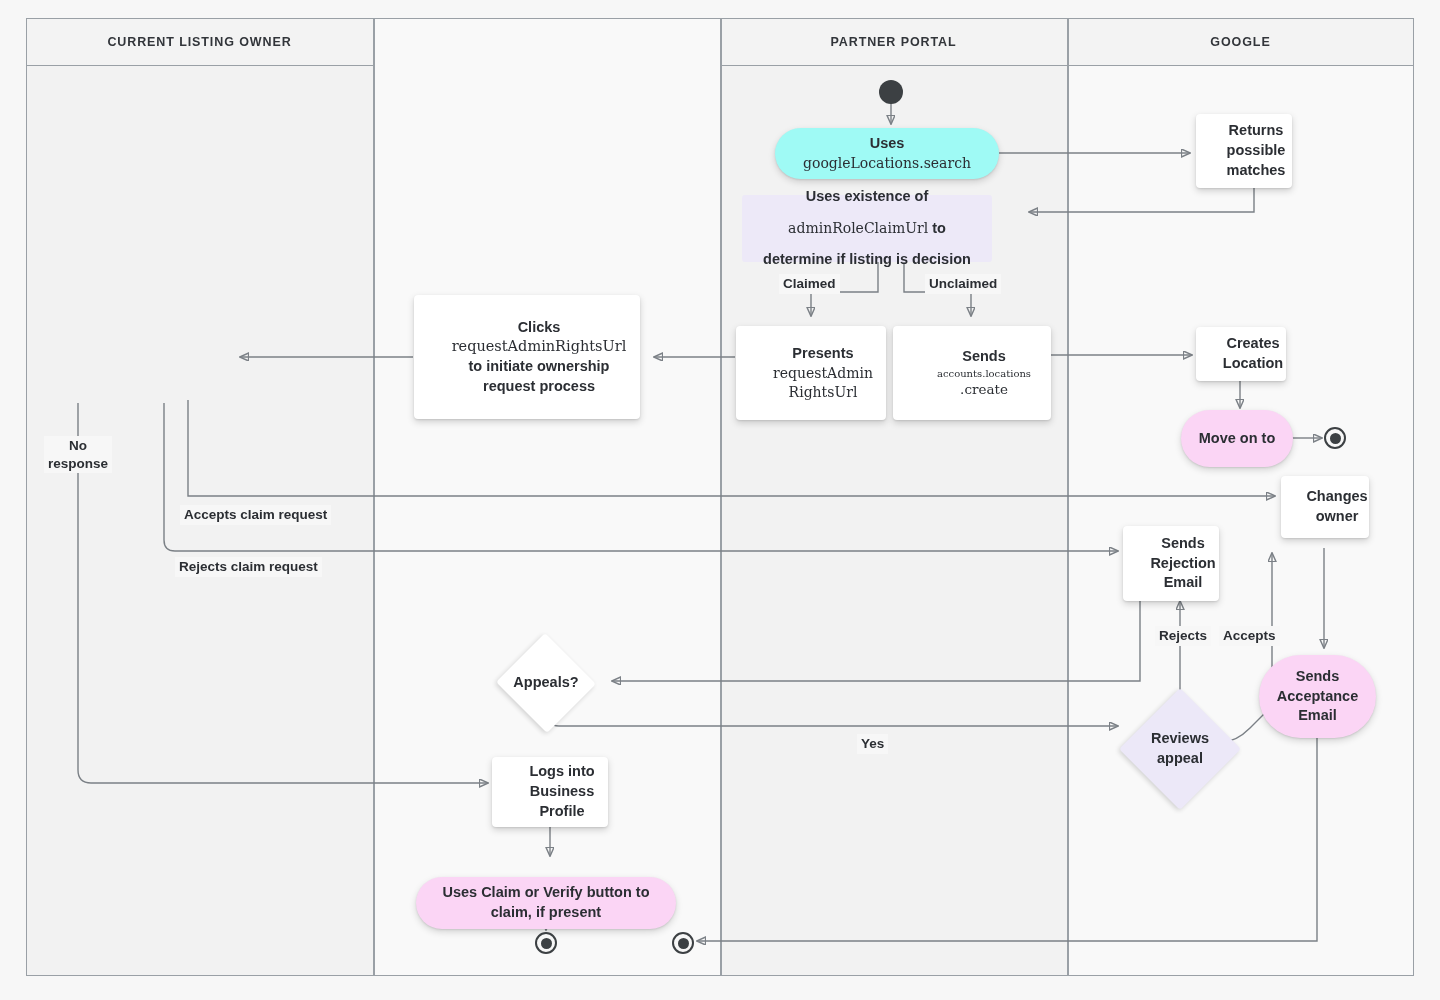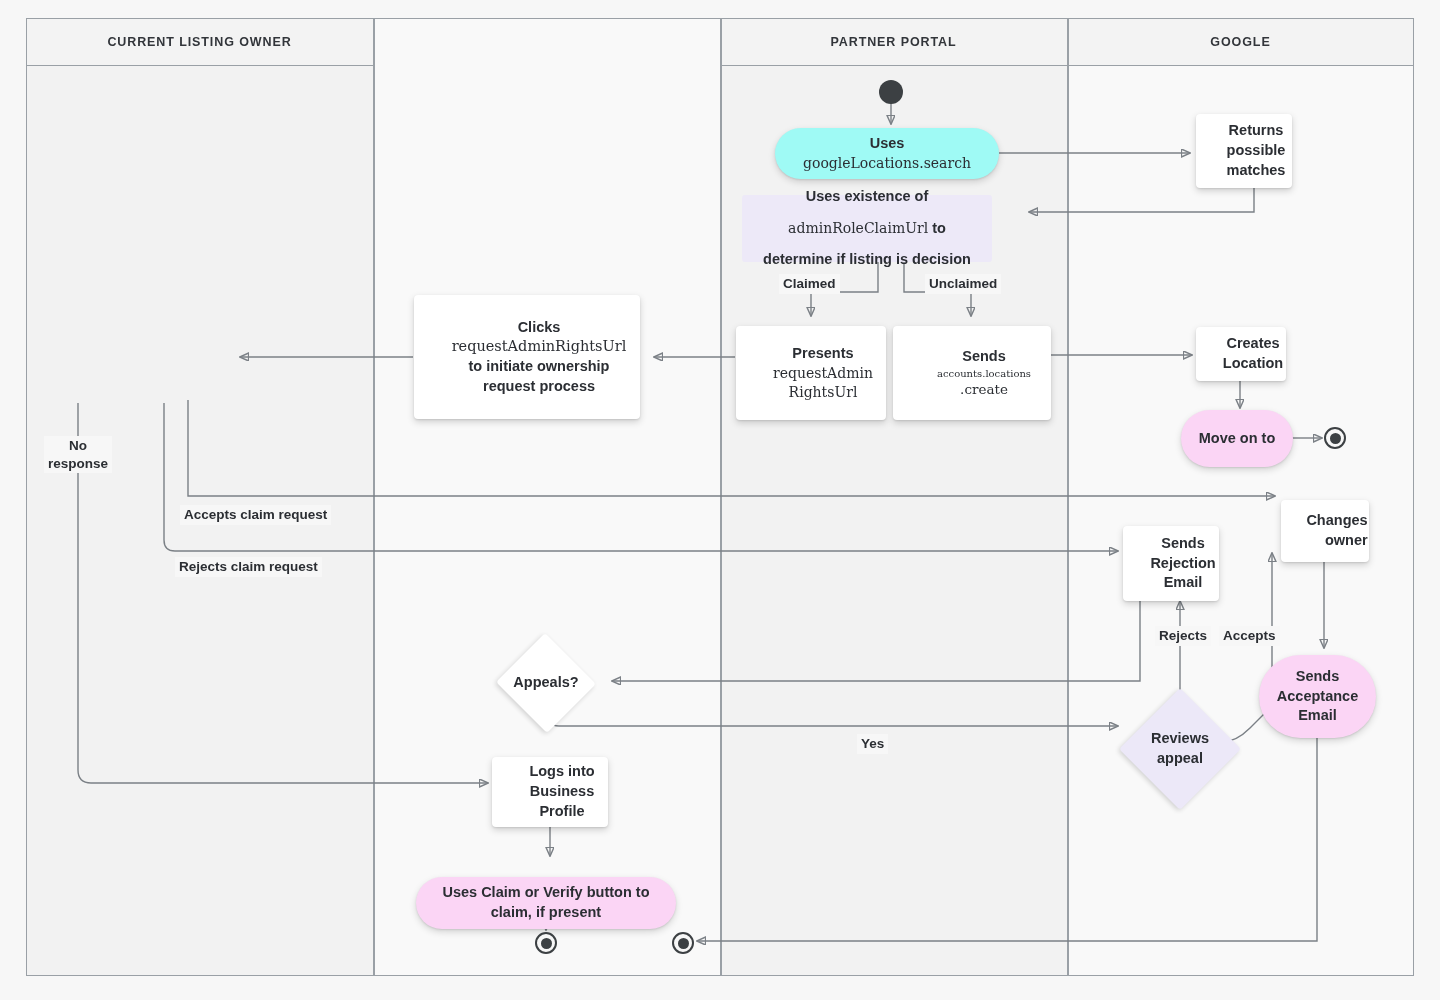--- a/index.html
+++ b/index.html
@@ -267,21 +267,21 @@
     <span>to initiate ownership</span>
     <span>request process</span>
   </div>
 
 
   <div class="elabel" style="left:44px; top:436px;">No
 response</div>
   <div class="elabel" style="left:180px; top:505px;">Accepts claim request</div>
   <div class="elabel" style="left:175px; top:557px;">Rejects claim request</div>
 
-  <div class="node box" style="left:1281px; top:500px; width:88px; height:62px; white-space:pre-line;text-align:right;">Changes
+  <div class="node box" style="left:1281px; top:476px; width:88px; height:62px; white-space:pre-line;">Changes
 owner</div>
 
   <div class="node box" style="left:1123px; top:526px; width:96px; height:75px; white-space:pre-line;">Sends
 Rejection
 Email</div>
 
   <div class="elabel" style="left:1155px; top:626px;">Rejects</div>
   <div class="elabel" style="left:1219px; top:626px;">Accepts</div>
 
   <div class="node pill pill-pink" style="left:1259px; top:655px; width:117px; height:83px; white-space:pre-line;">Sends

